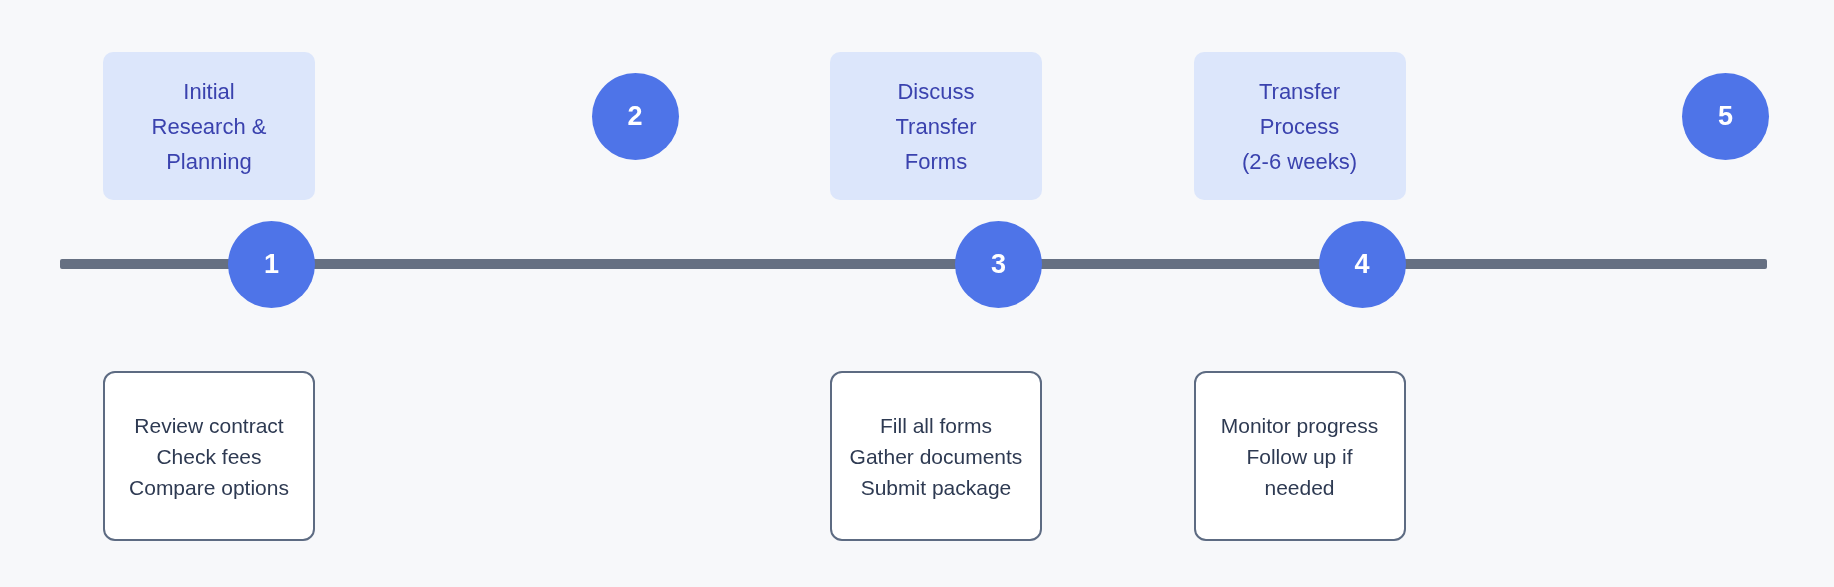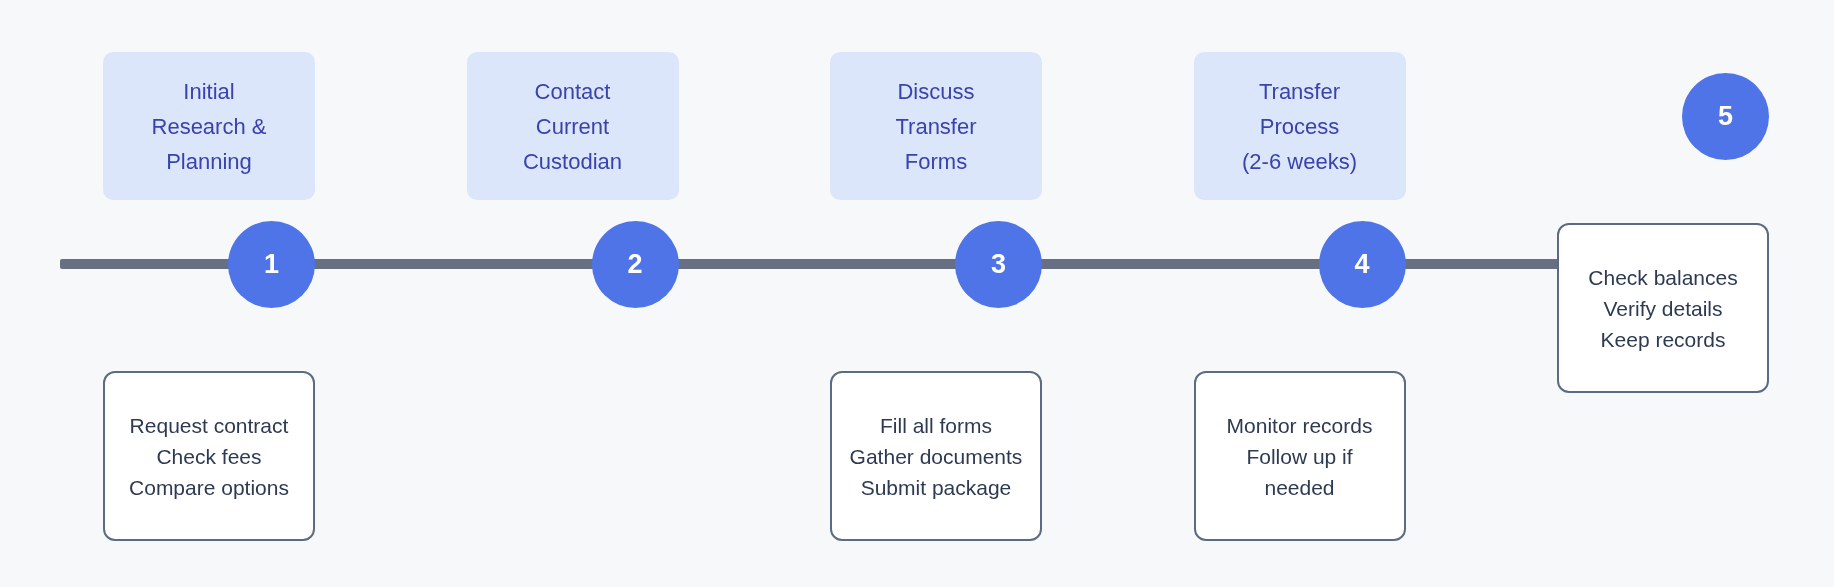--- a/index.html
+++ b/index.html
@@ -92,53 +92,47 @@
 
   <div class="axis-line"></div>
 
   <div class="steps">
 
     <div class="step">
       <div class="title-card">Initial
 Research &amp;
 Planning</div>
       <div class="circle">1</div>
-      <div class="detail-card">Request contract
+      <div class="detail-card">Review contract
 Check fees
 Compare options</div>
     </div>
 
     <div class="step">
-      <div class="title-card">Contact
-Current
-Custodian</div>
       <div class="circle">2</div>
     </div>
 
     <div class="step">
       <div class="title-card">Discuss
 Transfer
 Forms</div>
       <div class="circle">3</div>
       <div class="detail-card">Fill all forms
 Gather documents
 Submit package</div>
     </div>
 
     <div class="step">
       <div class="title-card">Transfer
 Process
 (2-6 weeks)</div>
       <div class="circle">4</div>
-      <div class="detail-card">Monitor records
+      <div class="detail-card">Monitor progress
 Follow up if
 needed</div>
     </div>
 
     <div class="step">
       <div class="circle">5</div>
-      <div class="detail-card">Check balances
-Verify details
-Keep records</div>
     </div>
 
   </div>
 </div>
 
 </body></html>

